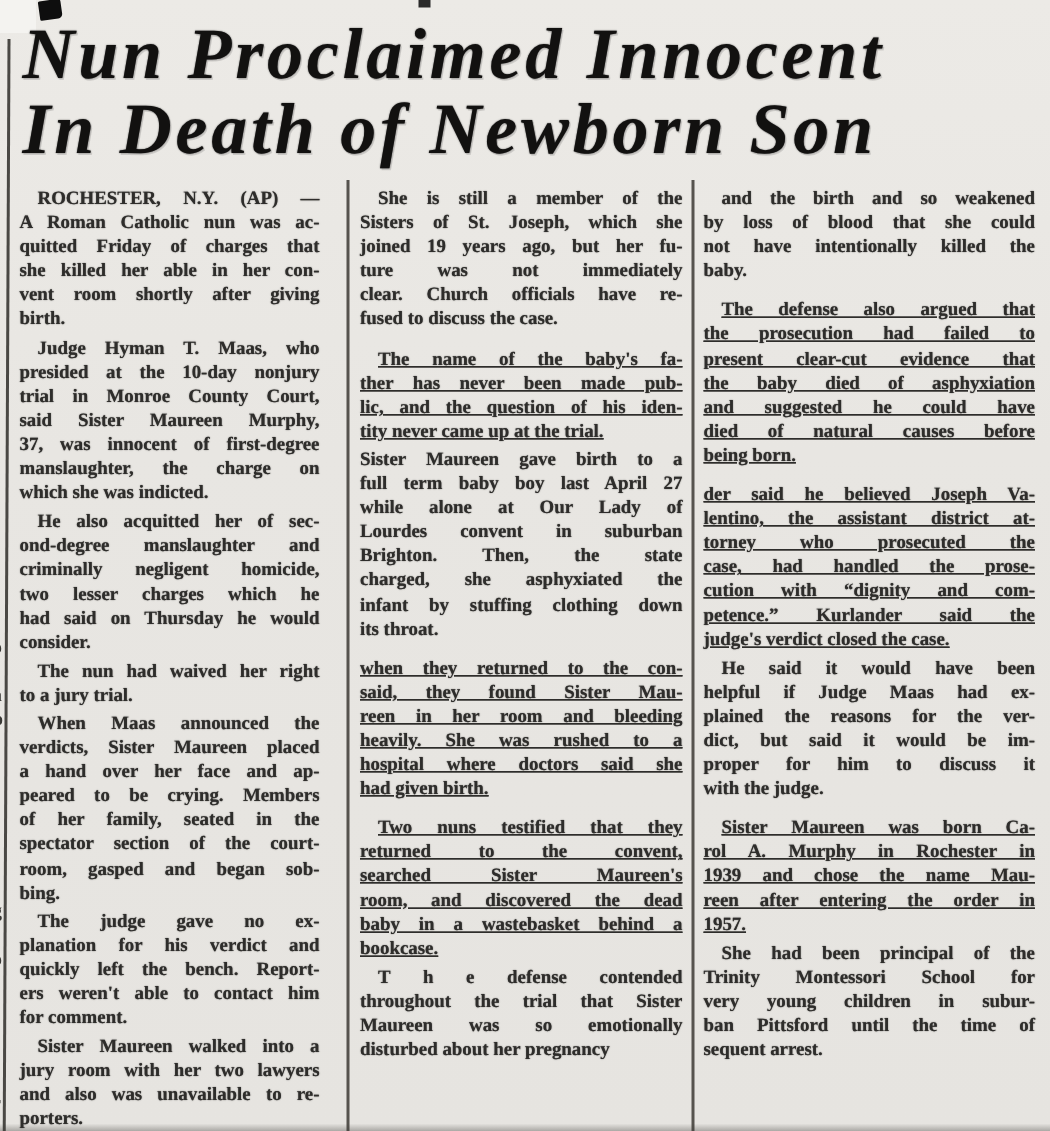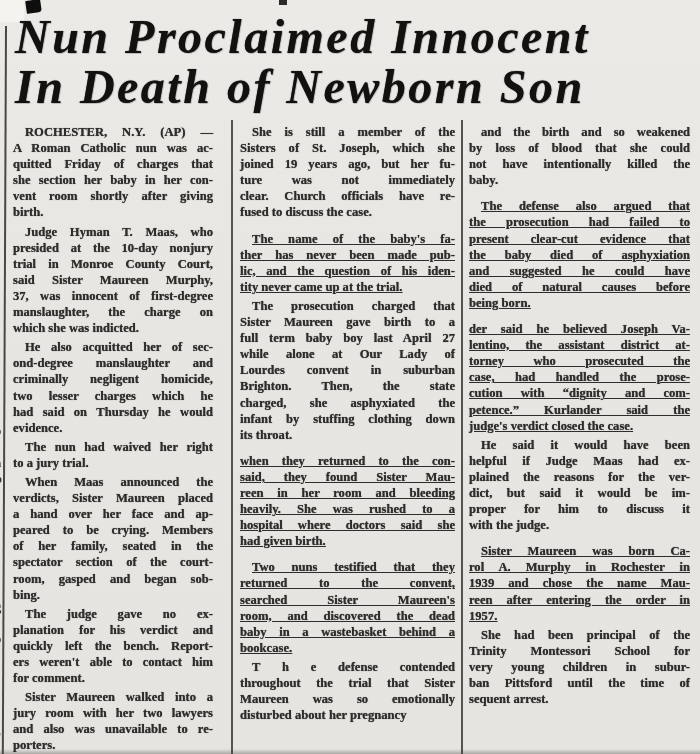--- a/index.html
+++ b/index.html
@@ -63,40 +63,40 @@
   <div class="headline">
     <div>Nun Proclaimed Innocent</div>
     <div>In Death of Newborn Son</div>
   </div>
 
   <div class="col c1">
       <div class="para">
         <div class="line first">ROCHESTER, N.Y. (AP) —</div>
         <div class="line">A Roman Catholic nun was ac-</div>
         <div class="line">quitted Friday of charges that</div>
-        <div class="line">she section her baby in her con-</div>
+        <div class="line">she killed her able in her con-</div>
         <div class="line">vent room shortly after giving</div>
         <div class="line end">birth.</div>
       </div>
       <div class="para">
         <div class="line first">Judge Hyman T. Maas, who</div>
         <div class="line">presided at the 10-day nonjury</div>
         <div class="line">trial in Monroe County Court,</div>
         <div class="line">said Sister Maureen Murphy,</div>
         <div class="line">37, was innocent of first-degree</div>
         <div class="line">manslaughter, the charge on</div>
         <div class="line end">which she was indicted.</div>
       </div>
       <div class="para">
         <div class="line first">He also acquitted her of sec-</div>
         <div class="line">ond-degree manslaughter and</div>
         <div class="line">criminally negligent homicide,</div>
         <div class="line">two lesser charges which he</div>
         <div class="line">had said on Thursday he would</div>
-        <div class="line end">evidence.</div>
+        <div class="line end">consider.</div>
       </div>
       <div class="para">
         <div class="line first">The nun had waived her right</div>
         <div class="line end">to a jury trial.</div>
       </div>
       <div class="para">
         <div class="line first">When Maas announced the</div>
         <div class="line">verdicts, Sister Maureen placed</div>
         <div class="line">a hand over her face and ap-</div>
         <div class="line">peared to be crying. Members</div>
@@ -128,21 +128,20 @@
         <div class="line">clear. Church officials have re-</div>
         <div class="line end">fused to discuss the case.</div>
       </div>
       <div class="para gap">
         <div class="line first">The name of the baby's fa-</div>
         <div class="line">ther has never been made pub-</div>
         <div class="line">lic, and the question of his iden-</div>
         <div class="line end">tity never came up at the trial.</div>
       </div>
       <div class="para">
-        <div class="line first">The prosecution charged that</div>
         <div class="line">Sister Maureen gave birth to a</div>
         <div class="line">full term baby boy last April 27</div>
         <div class="line">while alone at Our Lady of</div>
         <div class="line">Lourdes convent in suburban</div>
         <div class="line">Brighton. Then, the state</div>
         <div class="line">charged, she asphyxiated the</div>
         <div class="line">infant by stuffing clothing down</div>
         <div class="line end">its throat.</div>
       </div>
       <div class="para gap">

